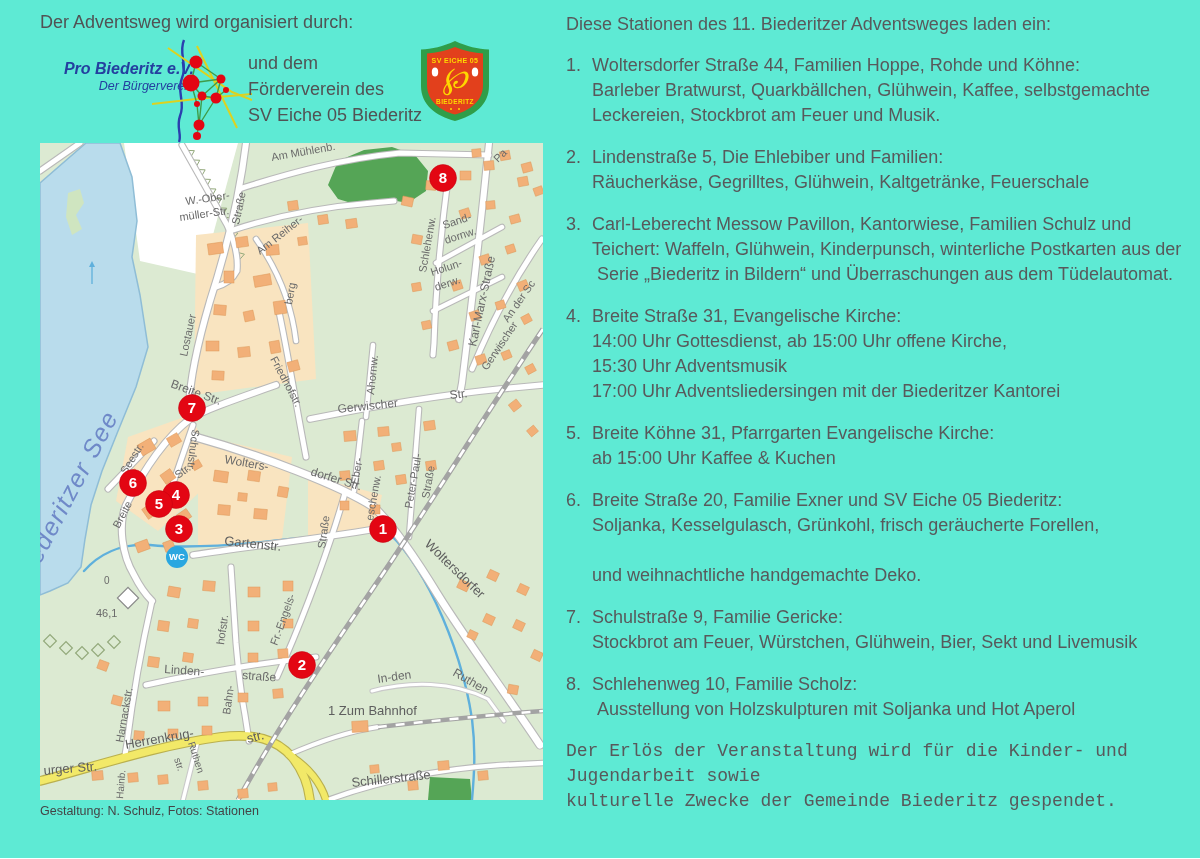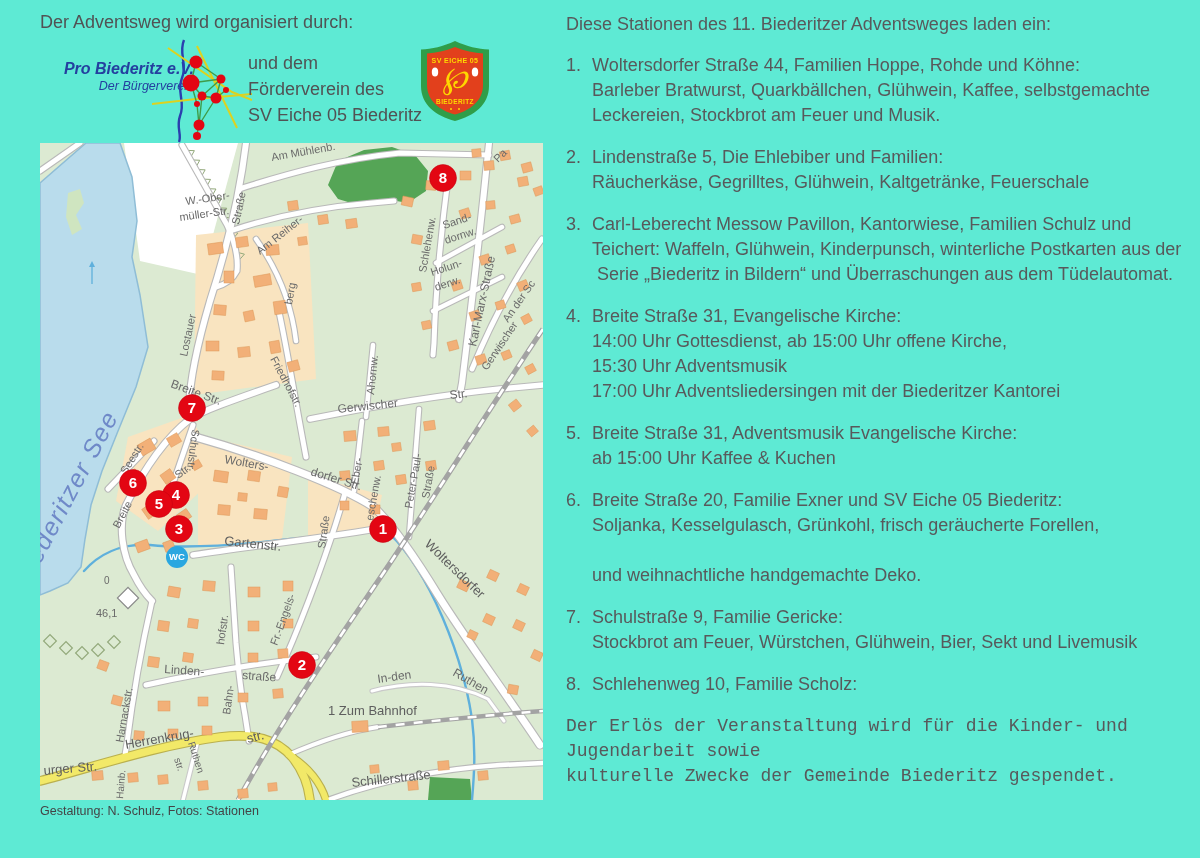--- a/index.html
+++ b/index.html
@@ -358,22 +358,22 @@
 
   <div class="map-caption">Gestaltung: N. Schulz, Fotos: Stationen</div>
 
   <div class="right-col">
     <p class="intro">Diese Stationen des 11. Biederitzer Adventsweges laden ein:</p>
     <div id="stations">
         <div class="station"><span class="num">1.</span><span>Woltersdorfer Straße 44, Familien Hoppe, Rohde und Köhne:</span><br><span>Barleber Bratwurst, Quarkbällchen, Glühwein, Kaffee, selbstgemachte</span><br><span>Leckereien, Stockbrot am Feuer und Musik.</span></div>
         <div class="station"><span class="num">2.</span><span>Lindenstraße 5, Die Ehlebiber und Familien:</span><br><span>Räucherkäse, Gegrilltes, Glühwein, Kaltgetränke, Feuerschale</span><br></div>
         <div class="station"><span class="num">3.</span><span>Carl-Leberecht Messow Pavillon, Kantorwiese, Familien Schulz und</span><br><span>Teichert: Waffeln, Glühwein, Kinderpunsch, winterliche Postkarten aus der</span><br><span>&nbsp;Serie „Biederitz in Bildern“ und Überraschungen aus dem Tüdelautomat.</span></div>
         <div class="station"><span class="num">4.</span><span>Breite Straße 31, Evangelische Kirche:</span><br><span>14:00 Uhr Gottesdienst, ab 15:00 Uhr offene Kirche,</span><br><span>15:30 Uhr Adventsmusik</span><br><span>17:00 Uhr Adventsliedersingen mit der Biederitzer Kantorei</span></div>
-        <div class="station"><span class="num">5.</span><span>Breite Straße 31, Adventsmusik Evangelische Kirche:</span><br><span>ab 15:00 Uhr Kaffee &amp; Kuchen</span></div>
+        <div class="station"><span class="num">5.</span><span>Breite Köhne 31, Pfarrgarten Evangelische Kirche:</span><br><span>ab 15:00 Uhr Kaffee &amp; Kuchen</span></div>
         <div class="station"><span class="num">6.</span><span>Breite Straße 20, Familie Exner und SV Eiche 05 Biederitz:</span><br><span>Soljanka, Kesselgulasch, Grünkohl, frisch geräucherte Forellen,</span><br><br><span>und weihnachtliche handgemachte Deko.</span></div>
         <div class="station"><span class="num">7.</span><span>Schulstraße 9, Familie Gericke:</span><br><span>Stockbrot am Feuer, Würstchen, Glühwein, Bier, Sekt und Livemusik</span></div>
-        <div class="station"><span class="num">8.</span><span>Schlehenweg 10, Familie Scholz:</span><br></div>
+        <div class="station"><span class="num">8.</span><span>Schlehenweg 10, Familie Scholz:</span><br><span>&nbsp;Ausstellung von Holzskulpturen mit Soljanka und Hot Aperol</span></div>
       </div>
     <p class="closing">Der Erlös der Veranstaltung wird für die Kinder- und Jugendarbeit sowie
 kulturelle Zwecke der Gemeinde Biederitz gespendet.</p>
   </div>
 
 </div>
 
 </body></html>

